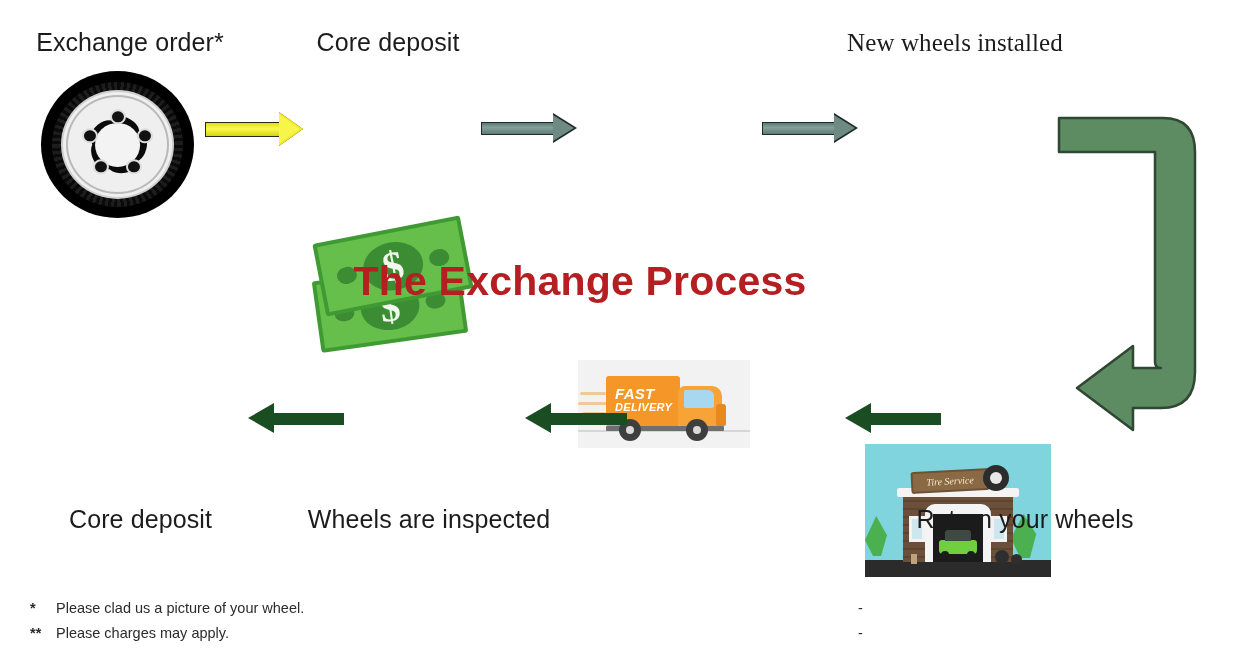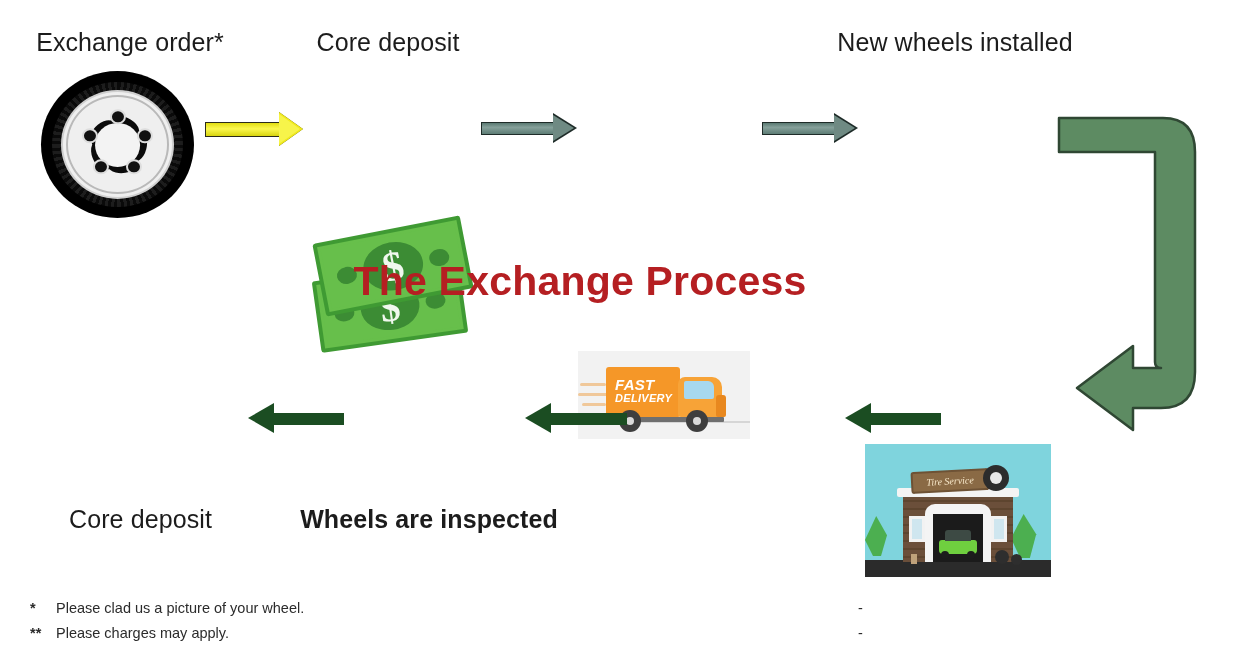--- a/index.html
+++ b/index.html
@@ -132,21 +132,21 @@
 </style>
 </head>
 <body>
 
 <div class="stage">
 
   <div class="abs step-label" style="left:10px; top:28px; width:240px;">Exchange order*</div>
 
   <div class="abs step-label" style="left:293px; top:28px; width:190px;">Core deposit</div>
 
-  <div class="abs step-label" style="left:810px; top:28px; width:290px;">New wheels installed</div>
+  <div class="abs step-label" style="left:810px; top:28px; width:290px;font-family:Liberation Serif, serif;">New wheels installed</div>
 
   <div class="abs wheel" style="left:41px; top:71px; width:153px; height:147px;">
     <div class="rim">
       <div class="spoke" style="transform:rotate(-90deg) translate(-50%,-6%) ;"></div>
       <div class="spoke" style="transform:rotate(-18deg) translate(-50%,-6%);"></div>
       <div class="spoke" style="transform:rotate(54deg) translate(-50%,-6%);"></div>
       <div class="spoke" style="transform:rotate(126deg) translate(-50%,-6%);"></div>
       <div class="spoke" style="transform:rotate(198deg) translate(-50%,-6%);"></div>
     </div>
     <div class="hub"></div>
@@ -191,21 +191,21 @@
         background:linear-gradient(to bottom,#5a7a72 0%,#85a09a 40%,#5d7d75 100%);
         border:1.5px solid #1e2b28; border-right:none;"></div>
     <div class="head" style="left:72px; top:0;
         border-top:15.5px solid transparent; border-bottom:15.5px solid transparent;
         border-left:24px solid #1e2b28;"></div>
     <div class="head" style="left:72px; top:2px;
         border-top:13.5px solid transparent; border-bottom:13.5px solid transparent;
         border-left:21px solid #6f8a83;"></div>
   </div>
 
-  <div class="abs truck-scene" style="left:578px; top:74px; width:172px; height:88px;">
+  <div class="abs truck-scene" style="left:578px; top:83px; width:172px; height:88px;">
     <div class="ground"></div>
     <div class="speed" style="left:2px;  top:32px; width:26px;"></div>
     <div class="speed" style="left:0px;  top:42px; width:30px;"></div>
     <div class="speed" style="left:4px;  top:52px; width:24px;"></div>
     <div class="t-box" style="left:28px; top:16px; width:74px; height:50px;"></div>
     <div class="t-cab" style="left:100px; top:26px; width:44px; height:40px; border-radius:7px 10px 3px 3px;"></div>
     <div class="t-win" style="left:106px; top:30px; width:30px; height:18px;"></div>
     <div class="t-box" style="left:138px; top:44px; width:10px; height:22px; background:#e8881f;"></div>
     <div class="t-txt" style="left:37px; top:26px;">
       <span style="display:block; font-size:15px;">FAST</span>
@@ -292,22 +292,23 @@
     <div class="head" style="left:0; top:0;
         border-top:15.5px solid transparent; border-bottom:15.5px solid transparent;
         border-right:26px solid #1b4d22;"></div>
     <div class="shaft" style="left:24px; top:10px; width:72px; height:12px; background:#1b4d22;"></div>
   </div>
 
   <div class="abs step-label wrap" style="left:33px; top:505px; width:215px;">
     <span>Core deposit</span><br>
   </div>
 
-  <div class="abs step-label" style="left:300px; top:505px; width:258px;font-weight:bold;">Wheels are inspected</div>
-
+  <div class="abs step-label" style="left:300px; top:505px; width:258px;">Wheels are inspected</div>
+
+  <div class="abs step-label" style="left:900px; top:505px; width:250px;">Return your wheels</div>
 
   <div class="abs foot left" style="left:30px; top:596px; width:420px;">
     <div class="row">
       <span class="mk">*</span>
       <span>Please clad us a picture of your wheel.</span>
     </div>
     <div class="row">
       <span class="mk">**</span>
       <span>Please charges may apply.</span>
     </div>

